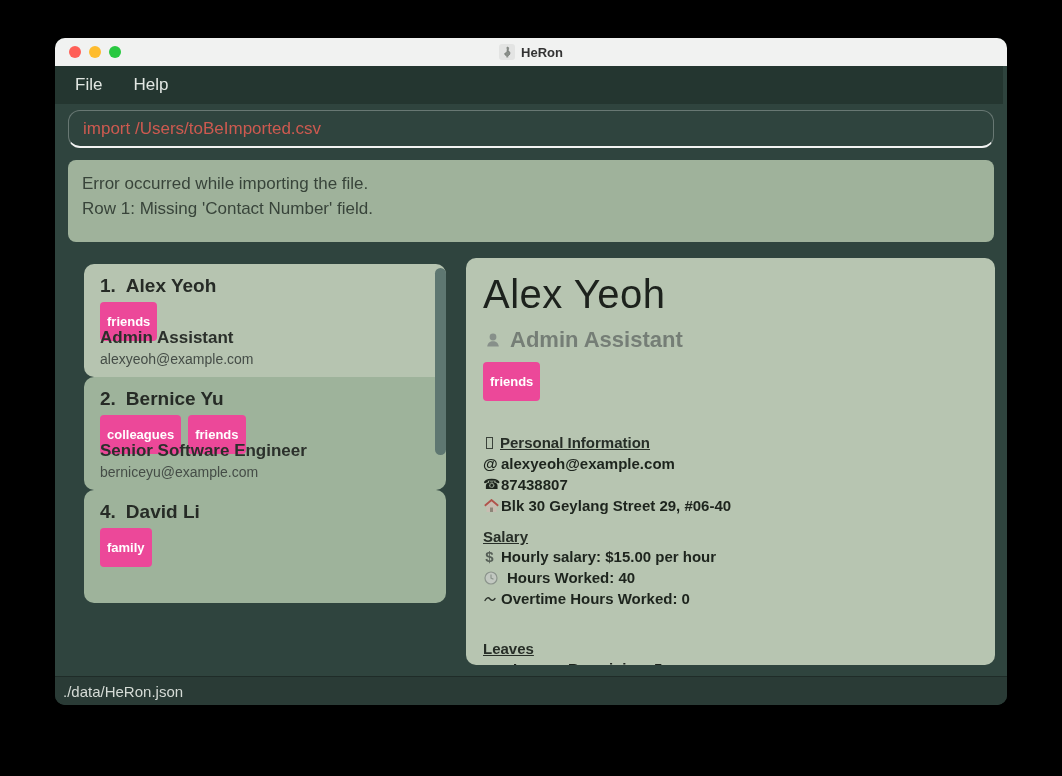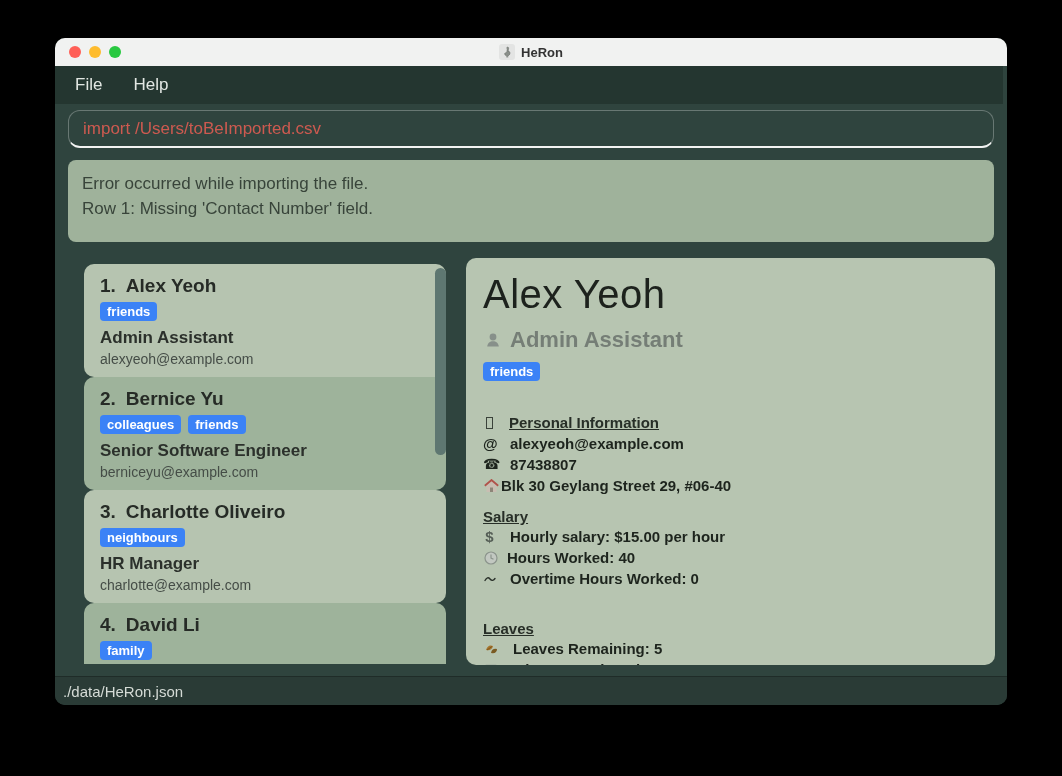--- a/index.html
+++ b/index.html
@@ -34,41 +34,41 @@
                 color:#38443a; font-size:17px; line-height:25px; overflow:hidden; }
 
   
   .person-list { position:absolute; left:13px; top:226px; width:362px; height:400px; overflow:hidden;margin-left:16px; }
   .person-card { width:100%; height:113px; border-radius:10px; padding:11px 16px; margin-bottom:0; overflow:hidden; }
   .person-card.light { background:#b6c4b0; }
   .person-card.dark  { background:#9eb39b; }
   .pname-line { font-size:19px; font-weight:bold; color:#262b26; }
   .pname-line .idx { margin-right:10px; }
   .ptags { margin-top:5px; height:20px; }
-  .tag { display:inline-block; background:#3b82f6; color:#fff; font-size:13px; font-weight:bold;
-         padding:2px 7px; border-radius:4px; margin-right:7px; }
+  .tag { display:inline-block; background:#ec4899; color:#fff; font-size:13px; font-weight:bold;
+         padding:12px 7px; border-radius:4px; margin-right:7px; }
   .prole { margin-top:6px; font-size:17px; font-weight:bold; color:#2b302b; }
   .pemail { margin-top:3px; font-size:14px; color:#454d47; }
 
   
   .scrollbar-track { position:absolute; left:378px; top:226px; width:14px; height:400px; }
   .scrollbar-thumb { position:absolute; left:2px; top:4px; width:11px; height:187px;
                      background:#5e7771; border-radius:6px; }
 
   
   .detail { position:absolute; left:411px; top:220px; width:529px; height:407px;
             background:#b7c5b1; border-radius:10px; padding:14px 17px; overflow:hidden; }
   .d-name { font-size:40px; font-weight:normal; color:#1d221d; letter-spacing:0.5px; }
   .d-role { margin-top:10px; display:flex; align-items:center; gap:7px;
             font-size:22px; font-weight:bold; color:#757e76; }
   .d-tags { margin-top:9px; }
   .d-section { margin-top:0; }
   .d-heading { font-size:15px; font-weight:bold; color:#272e27; text-decoration:underline; }
   .dline { font-size:15px; font-weight:bold; color:#1d241d; line-height:21px;
-           display:flex; align-items:center; gap:14px; }
+           display:flex; align-items:center; gap:5px; }
   .ic { display:inline-flex; align-items:center; justify-content:center; width:16px; }
   .tofu { display:inline-block; width:7px; height:12px; border:1.5px solid #3a423a; }
   .phone-glyph { font-weight:normal; font-size:14px; color:#1d241d; }
   .dollar-glyph { font-weight:bold; font-size:15px; color:#555e56; }
   .gap-md { height:12px; }
   .gap-lg { height:31px; }
 
   
   .statusbar { position:absolute; left:0; right:0; bottom:0; height:29px; background:#2a3b36;
                display:flex; align-items:center; padding-left:8px;
@@ -120,28 +120,20 @@
 
     <div class="person-card dark">
       <div class="pname-line">
         <span class="idx">2.</span><span>Bernice Yu</span>
       </div>
       <div class="ptags"><span class="tag">colleagues</span><span class="tag">friends</span></div>
       <div class="prole">Senior Software Engineer</div>
       <div class="pemail">berniceyu@example.com</div>
     </div>
 
-    <div class="person-card light">
-      <div class="pname-line">
-        <span class="idx">3.</span><span>Charlotte Oliveiro</span>
-      </div>
-      <div class="ptags"><span class="tag">neighbours</span></div>
-      <div class="prole">HR Manager</div>
-      <div class="pemail">charlotte@example.com</div>
-    </div>
 
     <div class="person-card dark">
       <div class="pname-line">
         <span class="idx">4.</span><span>David Li</span>
       </div>
       <div class="ptags"><span class="tag">family</span></div>
 
       <div class="pemail"></div>
     </div>
   </div>

